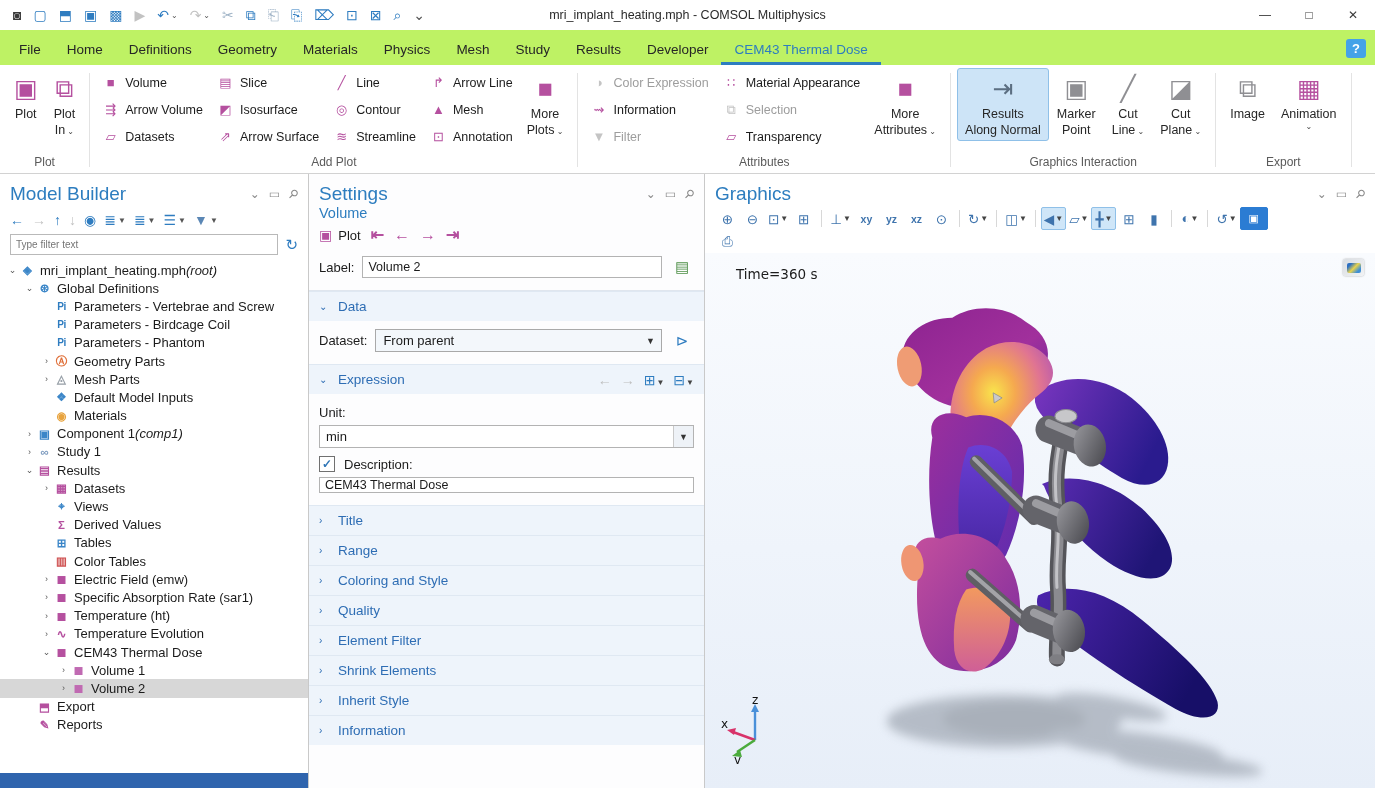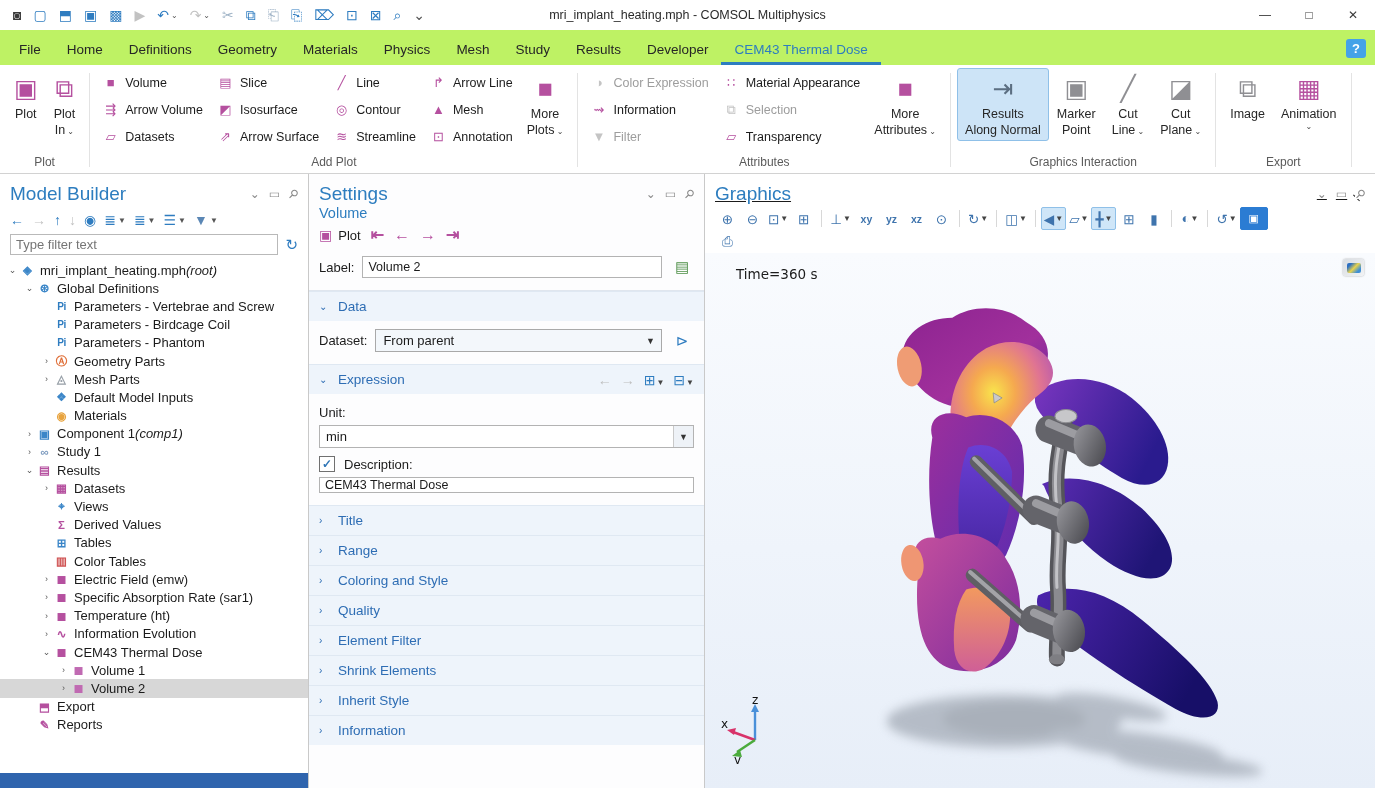--- a/index.html
+++ b/index.html
@@ -40,21 +40,21 @@
   .panel-header{display:flex;align-items:center;padding:9px 10px 2px;}
   .panel-title{color:#2d7dbf;font-size:19px;}
   .panel-winicons{margin-left:auto;display:flex;gap:9px;color:#8a8a8a;font-size:12px;align-items:center;}
   .pin-icon{display:inline-block;transform:rotate(45deg);}
   
   .model-builder{width:308px;min-width:308px;border-right:1px solid #c9c9c9;background:#fff;display:flex;flex-direction:column;position:relative;}
   .mb-toolbar{display:flex;align-items:center;gap:8px;padding:5px 10px 4px;font-size:14px;}
   .mbt-btn{display:flex;align-items:center;gap:2px;}
   .mbt-caret{font-size:8px;color:#555;}
   .mb-filter{display:flex;align-items:center;gap:7px;padding:2px 10px 4px;}
-  .mb-filter input{flex:1;height:19px;border:1px solid #b9b9b9;padding:0 5px;font-size:13px;color:#888;
+  .mb-filter input{flex:1;height:19px;border:1px solid #b9b9b9;padding:0 5px;font-size:10px;color:#888;
                    font-family:"Liberation Sans",sans-serif;outline:none;background:#fff;}
   .mb-refresh{color:#2e7cc0;font-size:15px;}
   .tree{flex:1;overflow:hidden;padding-top:2px;}
   .trow{display:flex;align-items:center;height:18.2px;white-space:nowrap;}
   .trow.selected{background:#d7d7d7;}
   .texp{width:13px;text-align:center;color:#555;font-size:9px;flex:none;}
   .ticon{width:17px;text-align:center;font-size:11.5px;flex:none;font-weight:bold;}
   .ticon.small-text{font-size:10px;letter-spacing:-0.5px;}
   .tlabel{padding-left:4px;font-size:13px;}
   .tsuffix{font-style:italic;}
@@ -495,21 +495,21 @@
           <span class="tlabel">Specific Absorption Rate (sar1)</span>
         </div>
         <div class="trow" style="padding-left: 40px;">
           <span class="texp">›</span>
           <span class="ticon" style="color: rgb(181, 80, 159);">◼</span>
           <span class="tlabel">Temperature (ht)</span>
         </div>
         <div class="trow" style="padding-left: 40px;">
           <span class="texp">›</span>
           <span class="ticon" style="color: rgb(181, 80, 159);">∿</span>
-          <span class="tlabel">Information Evolution</span>
+          <span class="tlabel">Temperature Evolution</span>
         </div>
         <div class="trow" style="padding-left: 40px;">
           <span class="texp">⌄</span>
           <span class="ticon" style="color: rgb(181, 80, 159);">◼</span>
           <span class="tlabel">CEM43 Thermal Dose</span>
         </div>
         <div class="trow" style="padding-left: 57px;">
           <span class="texp">›</span>
           <span class="ticon" style="color: rgb(192, 106, 178);">◼</span>
           <span class="tlabel">Volume 1</span>
@@ -630,21 +630,21 @@
           <span>Inherit Style</span>
         </div>
         <div class="section-header">
           <span class="section-chevron">›</span>
           <span>Information</span>
         </div>
       </div>
   </div>
 
   <div class="graphics">
-    <div class="panel-header" style="padding-bottom:0;text-decoration:underline;">
+    <div class="panel-header" style="padding-bottom:0;">
       <div class="panel-title">Graphics</div>
       <div class="panel-winicons">
         <span>⌄</span>
         <span>▭</span>
         <span class="pin-icon">⚲</span>
       </div>
     </div>
     <div class="gfx-toolbar" id="gfx-toolbar">
         <div class="gbtn">
           <span>⊕</span>

